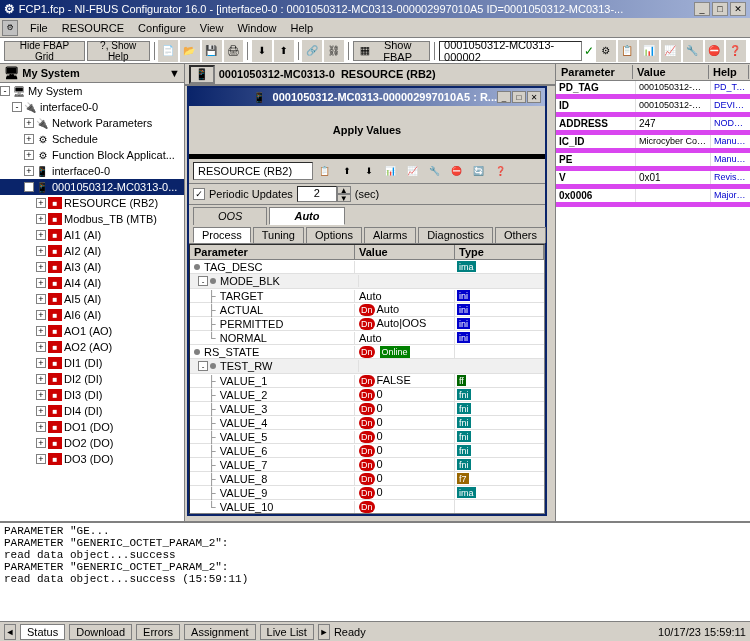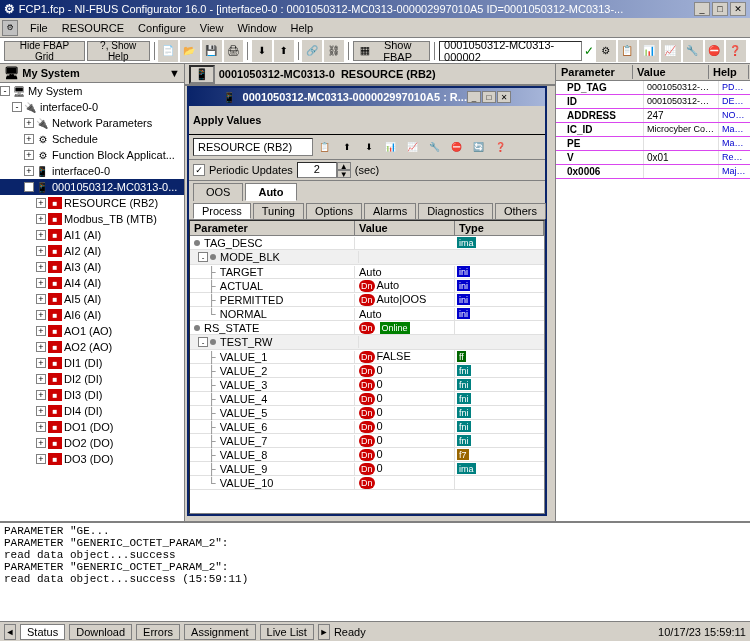--- a/index.html
+++ b/index.html
@@ -34,43 +34,43 @@
     .tree-item.selected { background: #0a246a; color: white; }
     .tree-expand { width: 10px; height: 10px; border: 1px solid #808080; display: inline-flex; align-items: center; justify-content: center; font-size: 9px; background: white; cursor: pointer; margin-right: 2px; flex-shrink: 0; }
     .tree-icon { width: 14px; height: 14px; display: inline-flex; align-items: center; justify-content: center; margin-right: 2px; flex-shrink: 0; font-size: 10px; }
     .icon-device { color: #cc0000; }
 
     
     .props-panel { position: absolute; right: 0; top: 0; width: 200px; height: 100%; background: white; border-left: 1px solid #808080; display: flex; flex-direction: column; }
     .props-header { background: #d4d0c8; border-bottom: 1px solid #808080; padding: 1px; display: flex; }
     .props-col { font-size: 11px; font-weight: bold; padding: 1px 4px; flex: 1; border-right: 1px solid #808080; }
     .props-table { flex: 1; overflow-y: auto; }
-    .props-row { display: flex; border-bottom: 1px solid #d946ef; min-height: 14px; padding-left: 8px; }
+    .props-row { display: flex; border-bottom: 5px solid #d946ef; min-height: 14px; }
     .props-cell { font-size: 10px; padding: 1px 3px; overflow: hidden; white-space: nowrap; text-overflow: ellipsis; }
     .props-cell-param { flex: 0 0 80px; border-right: 1px solid #e0e0e0; font-weight: bold; font-size: 10px; }
     .props-cell-val { flex: 0 0 75px; border-right: 1px solid #e0e0e0; font-size: 10px; }
     .props-cell-help { flex: 1; font-size: 10px; color: #0000cc; }
 
     
     .dialog { position: absolute; left: 200px; top: 0; width: 350px; background: #d4d0c8; border: 2px solid #0a246a; display: flex; flex-direction: column; z-index: 10; }
-    .dialog-title { background: linear-gradient(to right, #0a246a, #a6b5d9); height: 18px; display: flex; align-items: center; justify-content: center; padding: 0 4px; color: white; font-size: 11px; font-weight: bold; }
+    .dialog-title { background: linear-gradient(to right, #0a246a, #a6b5d9); height: 18px; display: flex; align-items: center; justify-content: flex-end; padding: 0 4px; color: white; font-size: 11px; font-weight: bold; }
     .dialog-title-btns { display: flex; gap: 1px; }
     .dialog-title-btn { width: 14px; height: 12px; background: #d4d0c8; border: 1px solid #808080; font-size: 8px; display: flex; align-items: center; justify-content: center; cursor: pointer; color: #000; }
     .dialog-toolbar { padding: 2px 4px; display: flex; align-items: center; gap: 2px; border-bottom: 1px solid #808080; }
     .dialog-resource-input { background: white; border: 1px inset #808080; height: 18px; padding: 0 4px; font-size: 11px; width: 120px; display: flex; align-items: center; }
     .dialog-tb-btn { width: 20px; height: 20px; background: #d4d0c8; border: 1px solid transparent; display: flex; align-items: center; justify-content: center; cursor: pointer; font-size: 9px; }
     .periodic-row { display: flex; align-items: center; gap: 4px; padding: 2px 4px; border-bottom: 1px solid #808080; font-size: 11px; }
     .periodic-check { width: 12px; height: 12px; border: 1px solid #808080; background: white; display: flex; align-items: center; justify-content: center; cursor: pointer; font-size: 9px; }
     .periodic-input { width: 40px; background: white; border: 1px inset #808080; height: 16px; padding: 0 2px; font-size: 11px; text-align: center; }
     .periodic-arrow-up { width: 14px; height: 8px; background: #d4d0c8; border: 1px solid #808080; display: flex; align-items: center; justify-content: center; font-size: 8px; cursor: pointer; }
     .periodic-arrow-dn { width: 14px; height: 8px; background: #d4d0c8; border: 1px solid #808080; display: flex; align-items: center; justify-content: center; font-size: 8px; cursor: pointer; }
     
     
     .dialog-tabs-outer { display: flex; padding: 2px 4px 0; background: #d4d0c8; }
-    .dialog-tab { padding: 2px 12px; border: 1px solid #808080; background: #d4d0c8; font-size: 11px; cursor: pointer; border-bottom: none; margin-right: 2px; }
+    .dialog-tab { padding: 2px 24px; border: 1px solid #808080; background: #d4d0c8; font-size: 11px; cursor: pointer; border-bottom: none; margin-right: 2px; font-style: italic; }
     .dialog-tab.active { background: #ffffff; border-bottom: 1px solid white; z-index: 1; position: relative; font-weight: bold; }
     .dialog-subtabs-outer { display: flex; padding: 2px 4px 0; background: #d4d0c8; border-bottom: 1px solid #808080; }
     .dialog-subtab { padding: 1px 8px; border: 1px solid #808080; background: #d4d0c8; font-size: 11px; cursor: pointer; border-bottom: none; margin-right: 2px; }
     .dialog-subtab.active { background: #ffffff; border-bottom: 1px solid white; z-index: 1; position: relative; }
     
     
     .param-table { background: white; flex: 1; overflow-y: auto; }
     .param-header { display: flex; background: #d4d0c8; border-bottom: 1px solid #808080; }
     .param-hcell { font-size: 11px; font-weight: bold; padding: 1px 4px; border-right: 1px solid #808080; }
     .param-row { display: flex; border-bottom: 1px solid #e0e0e0; min-height: 14px; align-items: center; }
@@ -323,21 +323,21 @@
               <span style="font-size:10px; margin-right:4px;">📱</span>
               <span>0001050312-MC0313-000002997010A5 : R...</span>
             </span>
             <div class="dialog-title-btns">
               <button class="dialog-title-btn">_</button>
               <button class="dialog-title-btn">□</button>
               <button class="dialog-title-btn">✕</button>
             </div>
           </div>
 
-          <div style="padding:8px 4px; font-size:11px; font-weight:bold; border-bottom:1px solid #000000;">Apply Values</div>
+          <div style="padding:18px 4px; font-size:11px; font-weight:bold; border-bottom:5px solid #000000;text-align:center;">Apply Values</div>
 
           <div class="dialog-toolbar">
             <div class="dialog-resource-input">RESOURCE (RB2)</div>
             <button class="dialog-tb-btn">📋</button>
             <button class="dialog-tb-btn">⬆</button>
             <button class="dialog-tb-btn">⬇</button>
             <button class="dialog-tb-btn">📊</button>
             <button class="dialog-tb-btn">📈</button>
             <button class="dialog-tb-btn">🔧</button>
             <button class="dialog-tb-btn">⛔</button>

